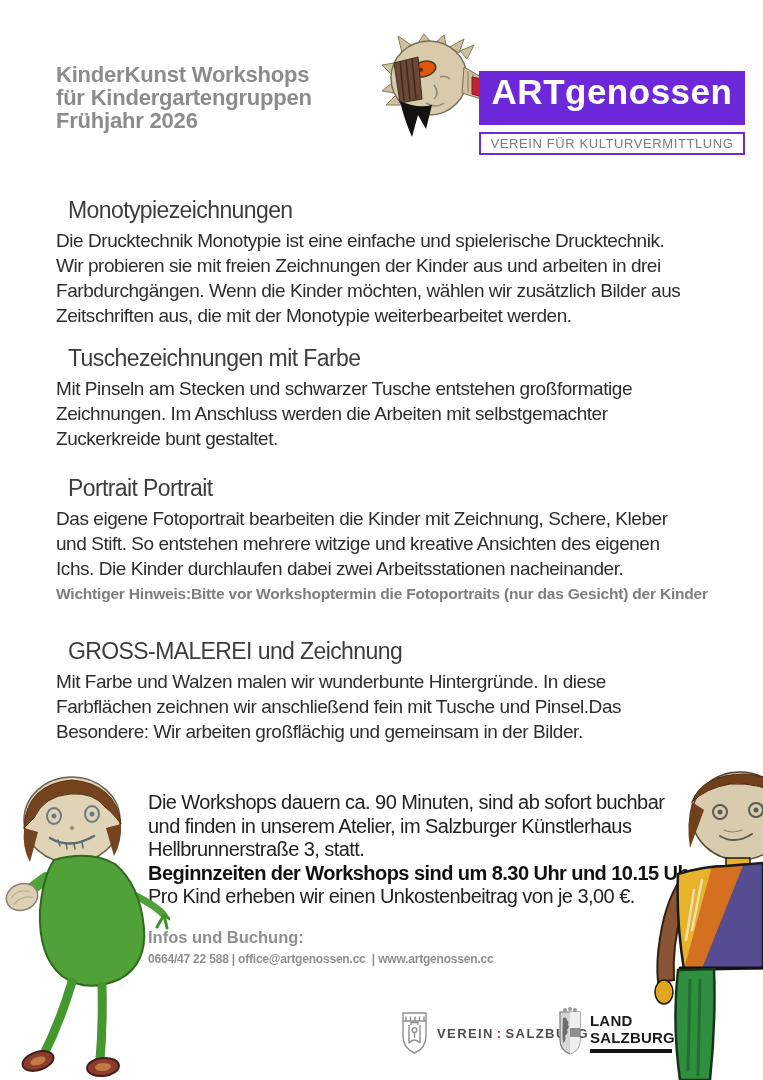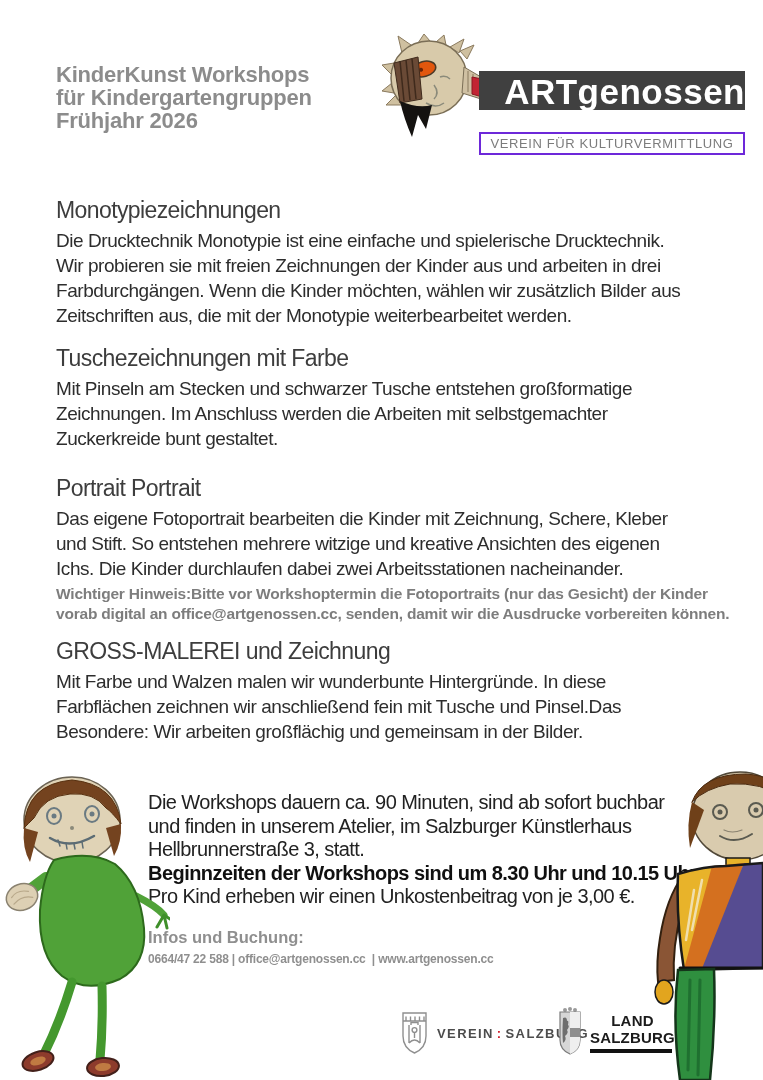--- a/index.html
+++ b/index.html
@@ -9,49 +9,49 @@
     font-family:"Liberation Sans",sans-serif;color:#2d2d2d;
   }
   .abs{position:absolute;}
 
   
   .doc-title{left:56px;top:63px;width:360px;font-weight:bold;font-size:22px;
     line-height:23px;color:#8c8c8c;letter-spacing:-0.2px;}
   .doc-title div{white-space:nowrap;}
 
   
-  .brand-box{left:479px;top:71px;width:266px;height:39px;background:#404040;
-    text-align:right;line-height:41px;font-weight:bold;font-size:35px;color:#ffffff;letter-spacing:0.5px;}
+  .brand-box{left:479px;top:71px;width:266px;height:54px;background:#6d28d9;
+    text-align:center;line-height:41px;font-weight:bold;font-size:35px;color:#ffffff;letter-spacing:0.5px;}
   .sub-box{left:479px;top:132px;width:266px;height:23px;border:2px solid #6d28d9;box-sizing:border-box;
     text-align:center;line-height:19px;font-size:13px;color:#7c7c7c;letter-spacing:0.6px;background:#fff;}
 
   
   .section{left:56px;width:680px;}
-  .section h2{margin:0 0 3px 0;font-weight:normal;font-size:23px;line-height:29px;
+  .section h2{margin:0 0 3px 12px;font-weight:normal;font-size:23px;line-height:29px;
     color:#3d3d3d;letter-spacing:-0.6px;}
   .bline{font-size:19px;line-height:25px;letter-spacing:-0.45px;white-space:nowrap;color:#2d2d2d;}
   .note .bline{font-size:15.5px;line-height:20px;font-weight:bold;color:#7d7d7d;letter-spacing:-0.2px;}
   .note{margin-top:3px;}
   #sec-1{top:196px;} #sec-2{top:344px;} #sec-3{top:474px;} #sec-4{top:637px;}
 
   
   .info{left:148px;top:791px;width:580px;}
   .info .iline{font-size:20px;line-height:23.5px;letter-spacing:-0.55px;white-space:nowrap;color:#222;}
   .info .ibold{font-weight:bold;color:#101010;}
 
   
   .contact{left:148px;top:926px;width:520px;font-weight:bold;color:#8f8f8f;}
   .contact .clabel{font-size:16.5px;line-height:22px;}
   .contact .cline{font-size:12px;line-height:23px;white-space:pre;letter-spacing:-0.2px;}
 
   
   .stadt{left:401px;top:1012px;display:flex;align-items:center;}
   .stadt .slabel{margin-left:9px;font-size:13px;font-weight:bold;letter-spacing:1.4px;color:#4c4c4c;white-space:nowrap;}
   .stadt .scolon{color:#d21f2c;padding:0 3px;}
-  .land{left:558px;top:1006px;display:flex;align-items:flex-start;text-align:center;}
+  .land{left:558px;top:1006px;display:flex;align-items:flex-start;}
   .land .ltext{margin-left:8px;padding-top:7px;font-size:15px;font-weight:bold;line-height:16.5px;color:#1b1b1b;letter-spacing:0.2px;}
   .land .lrule{width:82px;height:3.5px;background:#111;margin-top:3px;}
 
   svg{display:block;}
 </style>
 </head>
 <body>
 
 <div id="page">
 
@@ -104,21 +104,20 @@
     <div class="bline">Zuckerkreide bunt gestaltet.</div>
   </div>
 
   <div class="abs section" id="sec-3">
     <h2>Portrait Portrait</h2>
     <div class="bline">Das eigene Fotoportrait bearbeiten die Kinder mit Zeichnung, Schere, Kleber</div>
     <div class="bline">und Stift. So entstehen mehrere witzige und kreative Ansichten des eigenen</div>
     <div class="bline">Ichs. Die Kinder durchlaufen dabei zwei Arbeitsstationen nacheinander.</div>
     <div class="note">
       <div class="bline">Wichtiger Hinweis:Bitte vor Workshoptermin die Fotoportraits (nur das Gesicht) der Kinder</div>
-      <div class="bline">vorab digital an office@artgenossen.cc, senden, damit wir die Ausdrucke vorbereiten können.</div>
     </div>
   </div>
 
   <div class="abs section" id="sec-4">
     <h2>GROSS-MALEREI und Zeichnung</h2>
     <div class="bline">Mit Farbe und Walzen malen wir wunderbunte Hintergründe. In diese</div>
     <div class="bline">Farbflächen zeichnen wir anschließend fein mit Tusche und Pinsel.Das</div>
     <div class="bline">Besondere: Wir arbeiten großflächig und gemeinsam in der Bilder.</div>
   </div>
 

